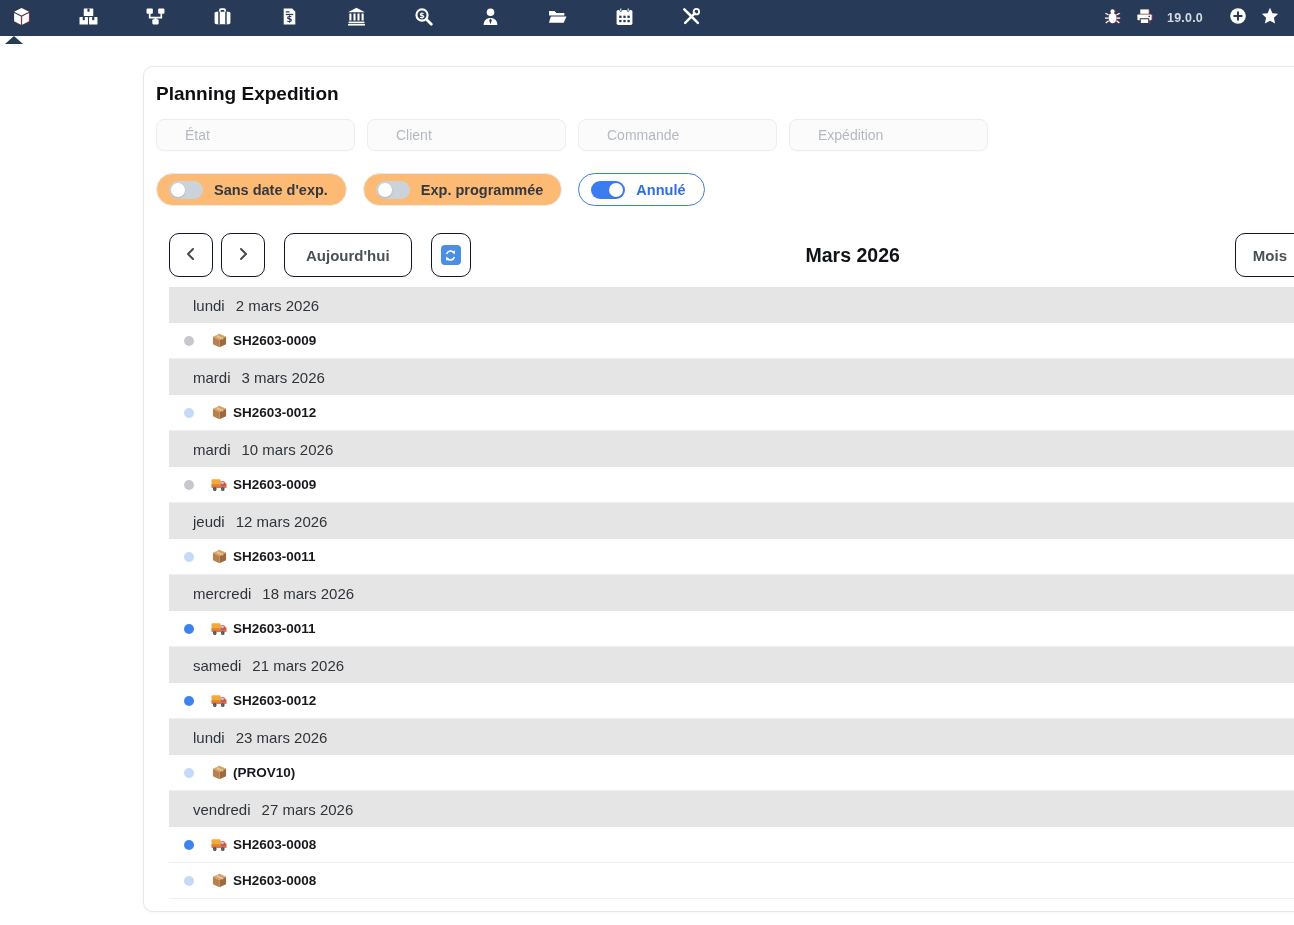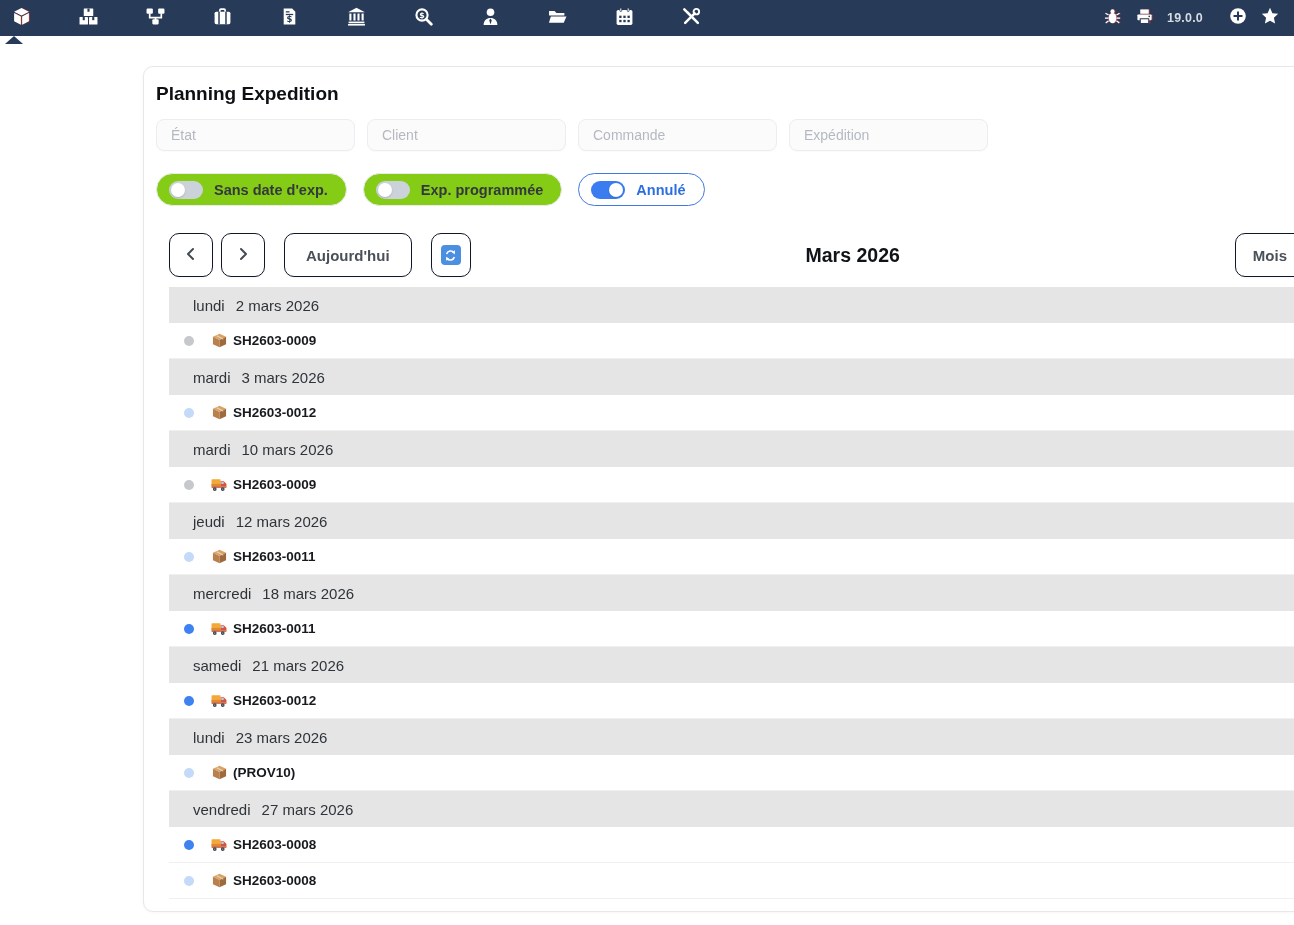--- a/index.html
+++ b/index.html
@@ -20,28 +20,28 @@
 
   
   .card { position:absolute; left:143px; top:66px; width:1272px; height:846px;
           background:#fff; border:1px solid #e8e8ea; border-radius:10px;
           box-shadow:0 1px 3px rgba(0,0,0,0.04); }
 
   .panel-title { margin:16px 12px 0; font-size:19px; font-weight:700; color:#0d0f12; }
 
   .filter-row { display:flex; gap:12px; margin:14px 12px 0; }
   .filter-input { width:199px; height:32px; background:#fbfbfc; border:1px solid #ededf0;
-                  border-radius:8px; padding:0 14px; font-size:14px; color:#333;
+                  border-radius:8px; padding:0 28px; font-size:14px; color:#333;
                   font-family:"Liberation Sans", sans-serif; outline:none;
                   box-shadow:0 1px 1px rgba(0,0,0,0.02); }
   .filter-input::placeholder { color:#b4b9c1; }
 
   .toggle-row { display:flex; gap:16px; margin:22px 12px 0; }
   .toggle-pill { display:flex; align-items:center; gap:11px; height:33px; padding:0 18px 0 12px;
-                 border-radius:17px; background:#84cc16; border:1px solid #e9ebee;
+                 border-radius:17px; background:#fdba74; border:1px solid #e9ebee;
                  font-weight:700; font-size:14.5px; color:#33383e; cursor:pointer; }
   .toggle-pill.active { background:#fff; border:1px solid #4079e2; color:#2e6fe0; }
   .switch { width:34px; height:18px; border-radius:9px; background:#ccd2da; position:relative; flex:0 0 auto; }
   .switch .knob { position:absolute; top:2px; left:2px; width:14px; height:14px; border-radius:50%;
                   background:#fff; box-shadow:0 1px 2px rgba(0,0,0,0.15); }
   .switch.on { background:#3b7cf0; }
   .switch.on .knob { left:auto; right:2px; }
 
   
   .cal-toolbar { display:flex; align-items:center; margin:27px 25px 0; height:44px; }

